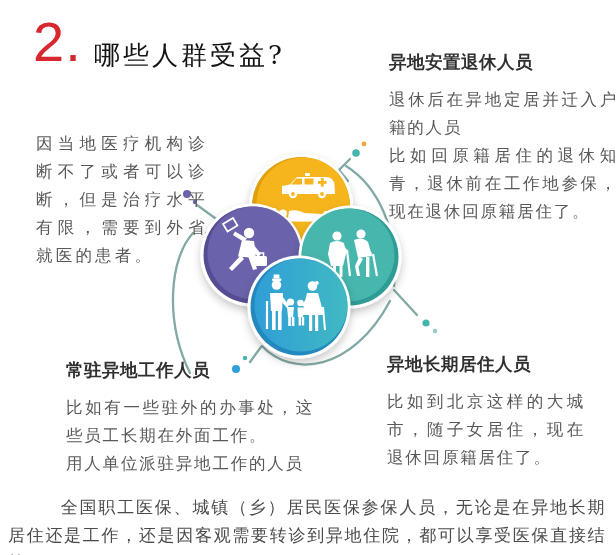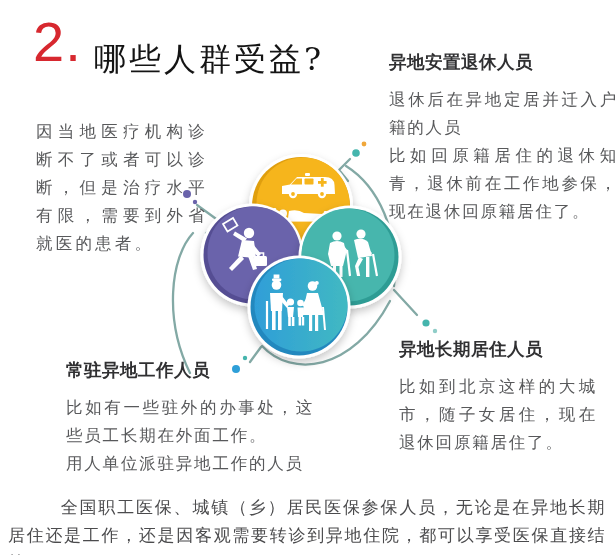--- a/index.html
+++ b/index.html
@@ -5,36 +5,36 @@
   html,body{margin:0;padding:0;background:#fff;}
   .canvas{
     position:relative;width:616px;height:555px;background:#fff;overflow:hidden;
     font-family:"Liberation Sans","DejaVu Sans",sans-serif;
   }
   .num2{
     position:absolute;left:33px;top:14px;font-size:56px;line-height:1;
     color:#d7282f;font-weight:400;letter-spacing:1px;
   }
   .script-title{
-    position:absolute;left:94px;top:38px;font-size:32px;letter-spacing:3px;
+    position:absolute;left:94px;top:38px;font-size:26px;letter-spacing:3px;
     color:#141414;font-family:"DejaVu Serif","Liberation Serif",serif;
   }
   .block{position:absolute;}
   .block h3{
     margin:0 0 11px 0;font-size:17.5px;font-weight:700;color:#303032;letter-spacing:0.5px;
   }
   .block p{
     margin:0;font-size:16.5px;line-height:28px;color:#58595b;
     text-align:justify;letter-spacing:1.8px;
   }
   .block-left{left:36px;top:117px;width:172px;}
-  .block-left p{letter-spacing:3.2px;}
+  .block-left p{letter-spacing:3.2px;margin-top:12px;}
   .block-tr{left:389px;top:50px;width:229px;}
   .block-bl{left:66px;top:358px;width:248px;}
-  .block-br{left:387px;top:337px;width:198px;margin-left:12px;}
+  .block-br{left:387px;top:352px;width:198px;}
   .footer-par{
     position:absolute;left:8px;top:494px;width:598px;
     font-size:17px;line-height:27.5px;color:#4b4b4d;
     text-align:justify;text-indent:3.1em;letter-spacing:1.4px;
   }
   svg{position:absolute;left:0;top:0;}
 </style>
 </head>
 <body>
 

